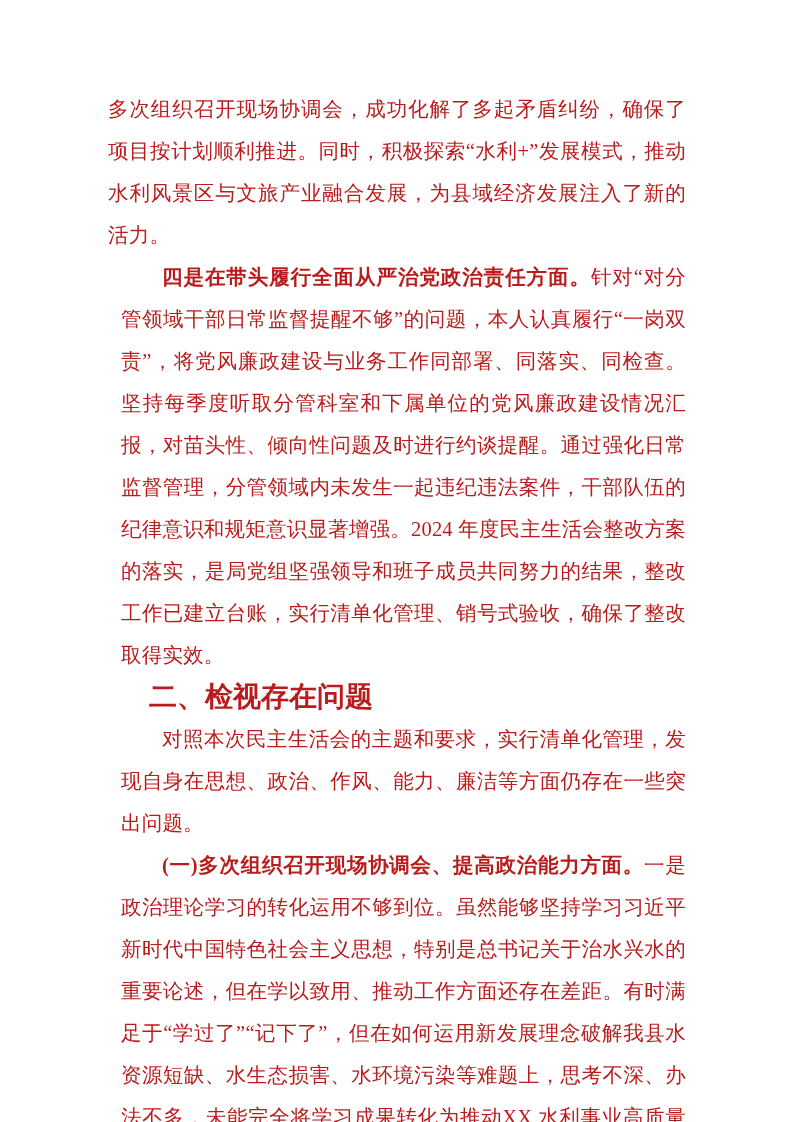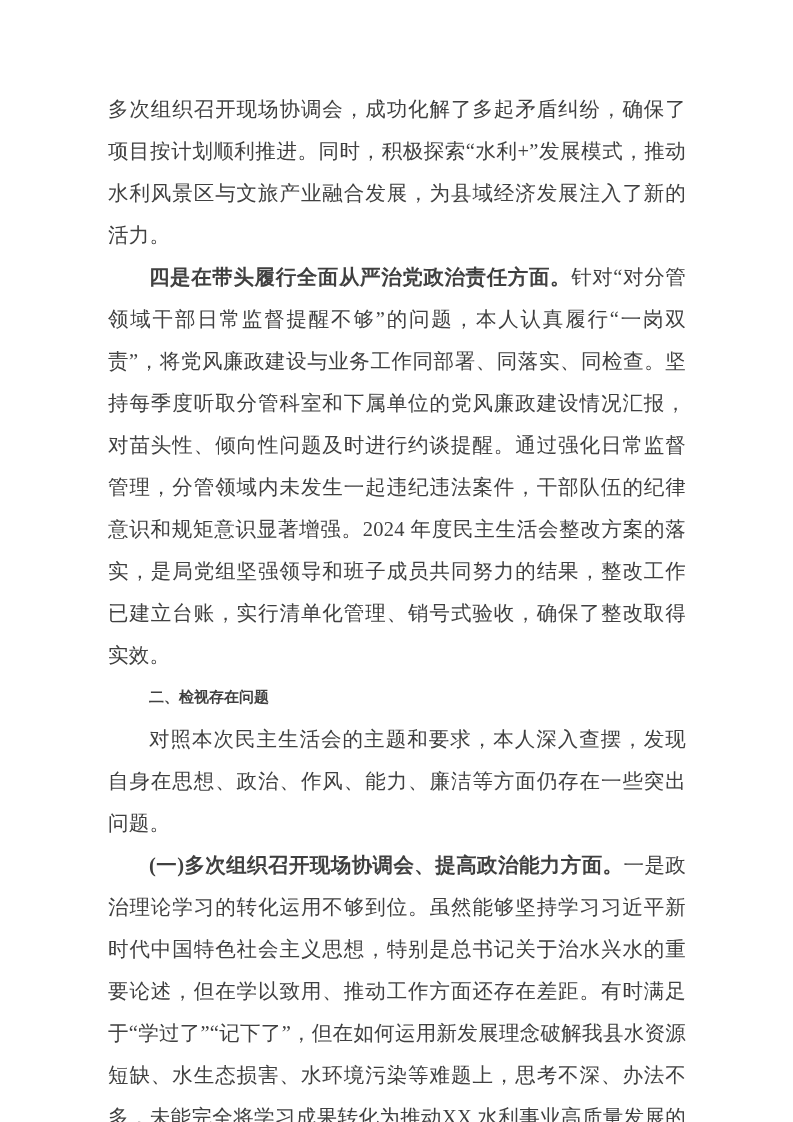--- a/index.html
+++ b/index.html
@@ -8,60 +8,61 @@
     background: #ffffff;
   }
   .page {
     position: relative;
     width: 793px;
     height: 1122px;
     background: #ffffff;
     margin: 0 auto;
     overflow: hidden;
     font-family: "Liberation Serif", "DejaVu Serif", serif;
-    color: #404040;
+    color: #b91c1c;
   }
   .content {
     position: absolute;
     left: 108px;
     top: 88px;
     width: 578px;
   }
   p.para {
     margin: 0;
     font-size: 20.5px;
     line-height: 42px;
     text-align: justify;
     text-justify: inter-ideograph;
     letter-spacing: 0.2px;
   }
   p.indent {
     text-indent: 41px;
+    margin-left: 13px;
   }
   .bold {
     font-weight: bold;
   }
   p.heading {
     margin: 0;
-    font-size: 15px;
+    font-size: 28px;
     line-height: 42px;
     font-weight: bold;
     text-indent: 41px;
   }
 </style>
 </head>
 <body>
 
 <div class="page">
   <div class="content">
 
     <p class="para">多次组织召开现场协调会，成功化解了多起矛盾纠纷，确保了项目按计划顺利推进。同时，积极探索“水利+”发展模式，推动水利风景区与文旅产业融合发展，为县域经济发展注入了新的活力。</p>
 
     <p class="para indent"><span class="bold">四是在带头履行全面从严治党政治责任方面。</span><span>针对“对分管领域干部日常监督提醒不够”的问题，本人认真履行“一岗双责”，将党风廉政建设与业务工作同部署、同落实、同检查。坚持每季度听取分管科室和下属单位的党风廉政建设情况汇报，对苗头性、倾向性问题及时进行约谈提醒。通过强化日常监督管理，分管领域内未发生一起违纪违法案件，干部队伍的纪律意识和规矩意识显著增强。2024 年度民主生活会整改方案的落实，是局党组坚强领导和班子成员共同努力的结果，整改工作已建立台账，实行清单化管理、销号式验收，确保了整改取得实效。</span></p>
 
     <p class="heading">二、检视存在问题</p>
 
-    <p class="para indent">对照本次民主生活会的主题和要求，本人深入查摆，发现自身在思想、政治、作风、能力、廉洁等方面仍存在一些突出问题。</p>
+    <p class="para indent">对照本次民主生活会的主题和要求，实行清单化管理，发现自身在思想、政治、作风、能力、廉洁等方面仍存在一些突出问题。</p>
 
     <p class="para indent"><span class="bold">(一)多次组织召开现场协调会、提高政治能力方面。</span><span>一是政治理论学习的转化运用不够到位。虽然能够坚持学习习近平新时代中国特色社会主义思想，特别是总书记关于治水兴水的重要论述，但在学以致用、推动工作方面还存在差距。有时满足于“学过了”“记下了”，但在如何运用新发展理念破解我县水资源短缺、水生态损害、水环境污染等难题上，思考不深、办法不多，未能完全将学习成果转化为推动XX 水利事业高质量发展的强大动力。二是政治判断力、政治领悟力、</span></p>
 
   </div>
 </div>
 
 </body></html>

